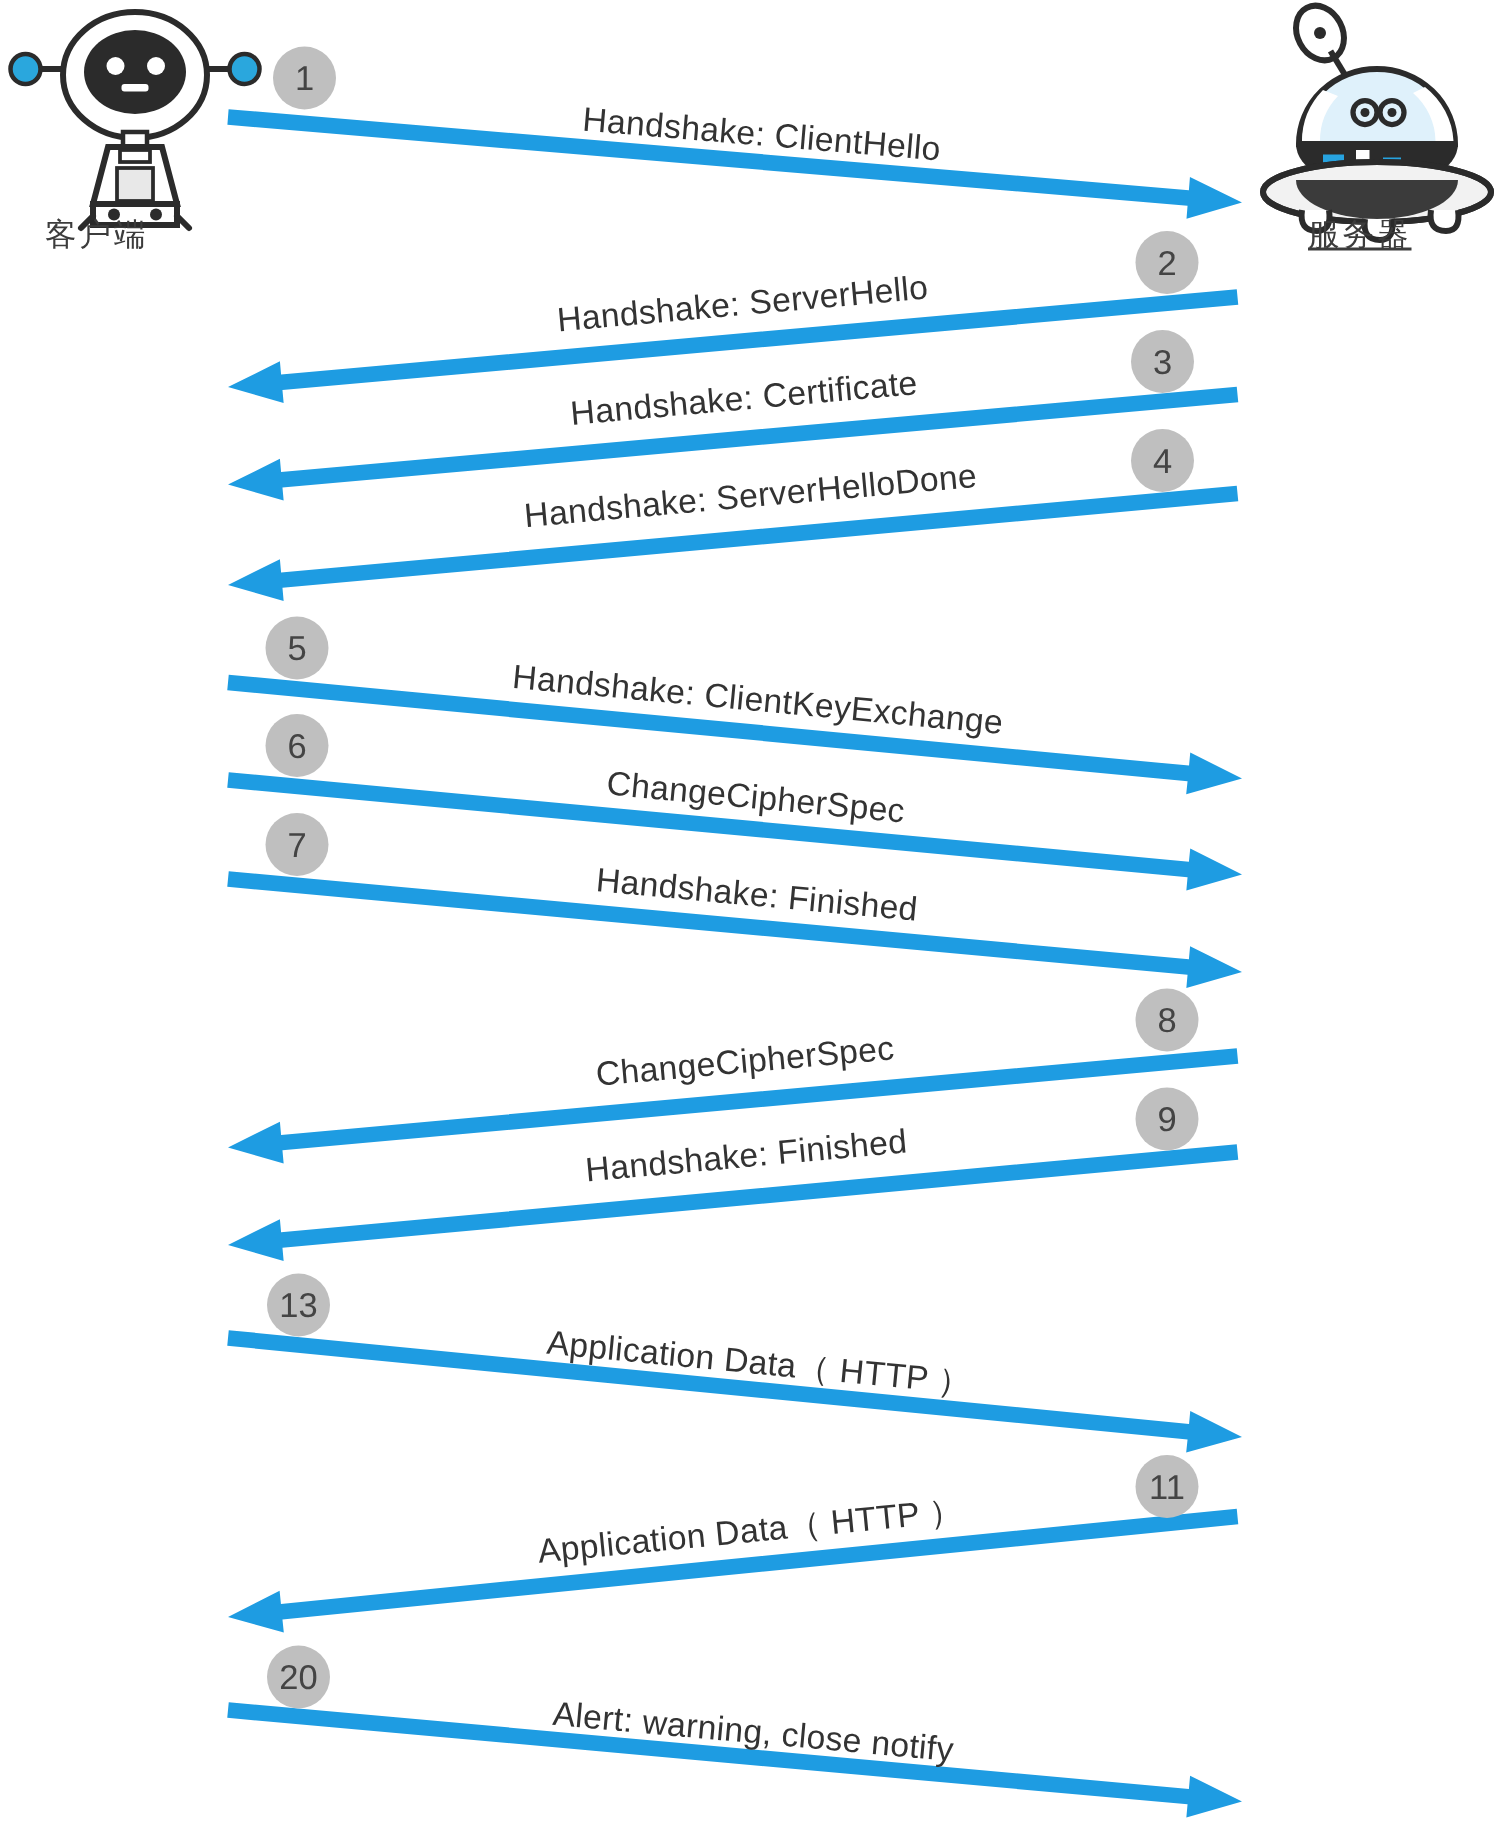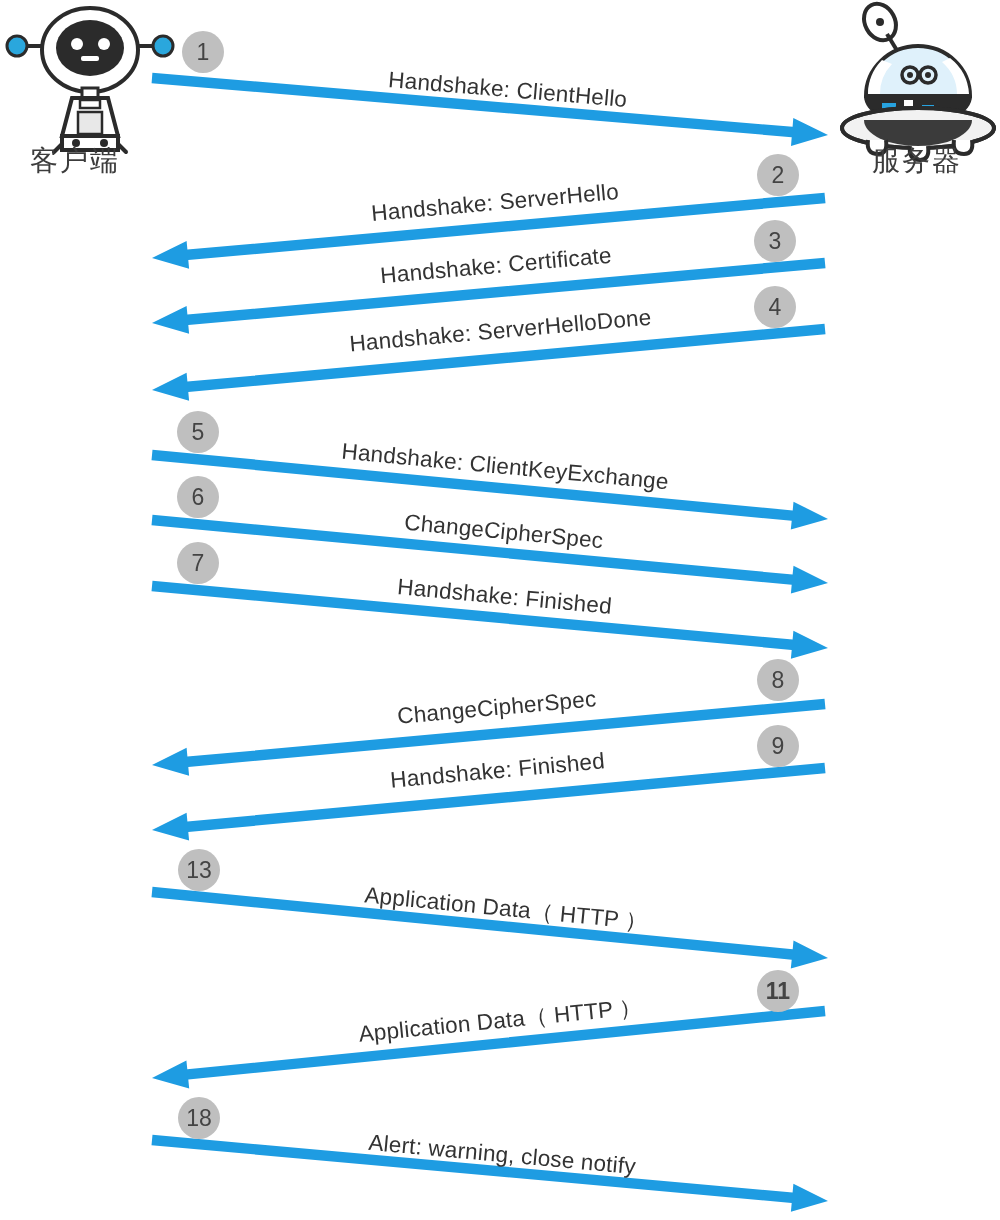--- a/index.html
+++ b/index.html
@@ -15,28 +15,28 @@
     overflow: hidden;
   }
   #diagram {
     position: absolute;
     left: 0; top: 0;
     width: 1000px;
     height: 1220px;
   }
   .actor-label {
     position: absolute;
-    font-size: 28px;
+    font-size: 21px;
     color: #3c3c3c;
     letter-spacing: 2px;
     white-space: nowrap;
     font-family: "DejaVu Sans", "Liberation Sans", sans-serif;
   }
   #client-label { left: 30px; top: 142px; }
-  #server-label { left: 872px; top: 142px; }
+  #server-label { left: 872px; top: 142px; text-decoration: underline; }
 
   .msg-label {
     position: absolute;
     font-size: 22.5px;
     color: #333333;
     white-space: nowrap;
     transform-origin: 50% 50%;
     font-family: "Liberation Sans", "DejaVu Sans", sans-serif;
     letter-spacing: 0.2px;
   }
@@ -161,19 +161,19 @@
     <div class="badge" style="left: 177px; top: 476px;">6</div>
     <div class="msg-label" style="left: 396.5px; top: 584px; transform: rotate(5.3deg);">Handshake: Finished</div>
     <div class="badge" style="left: 177px; top: 542px;">7</div>
     <div class="msg-label" style="left: 397px; top: 695px; transform: rotate(-5.1deg);">ChangeCipherSpec</div>
     <div class="badge" style="left: 757px; top: 659px;">8</div>
     <div class="msg-label" style="left: 389.5px; top: 758px; transform: rotate(-5.2deg);">Handshake: Finished</div>
     <div class="badge" style="left: 757px; top: 725px;">9</div>
     <div class="msg-label" style="left: 363.5px; top: 892.5px; transform: rotate(5.5deg);">Application Data（ HTTP ）</div>
     <div class="badge" style="left: 178px; top: 849px;">13</div>
     <div class="msg-label" style="left: 357.5px; top: 1004.5px; transform: rotate(-5.6deg);">Application Data（ HTTP ）</div>
-    <div class="badge" style="left: 757px; top: 970px; font-weight: bold;">11</div>
+    <div class="badge" style="left: 757px; top: 970px;">11</div>
     <div class="msg-label" style="left: 368px; top: 1142px; transform: rotate(5.2deg);">Alert: warning, close notify</div>
-    <div class="badge" style="left: 178px; top: 1097px;">18</div>
+    <div class="badge" style="left: 178px; top: 1097px;">20</div>
   </div>
 
 <div class="actor-label" id="client-label">客户端</div>
 <div class="actor-label" id="server-label">服务器</div>
 
 </body></html>

